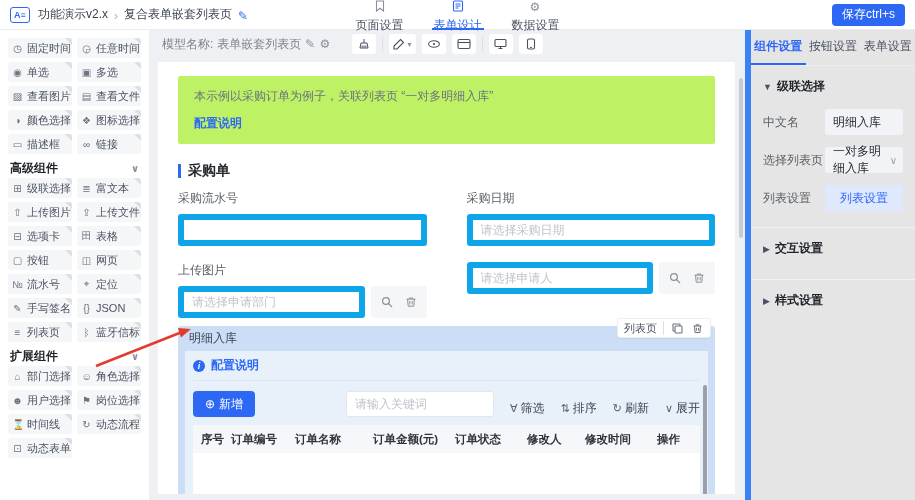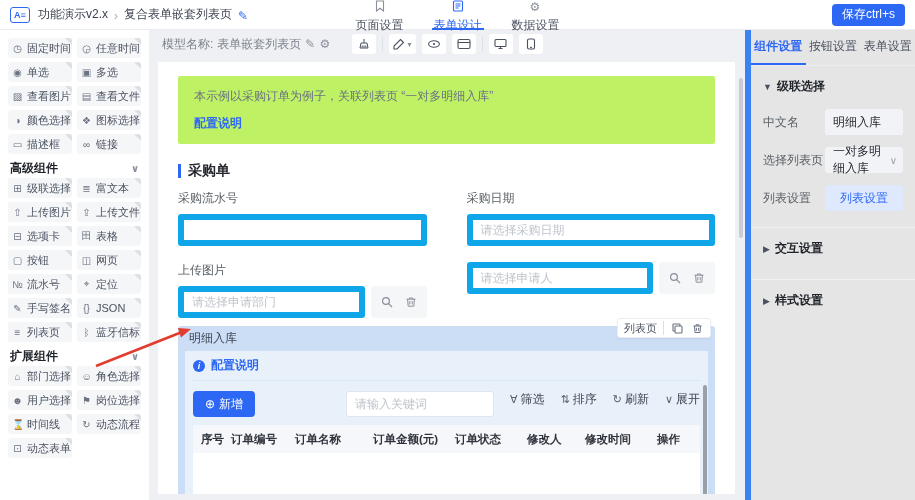--- a/index.html
+++ b/index.html
@@ -82,21 +82,21 @@
     color:#4a5160; font-size:11px; box-shadow:0 1px 2px rgba(0,0,0,.06); }
   .inner-panel { position:relative; background:#e8f0fa; height:166px; padding:0 8px; overflow:hidden; }
   .config-row { display:flex; align-items:center; gap:6px; height:30px;
     border-bottom:1px solid #dbe5f4; color:#2d68f5; font-weight:bold; }
   .info-dot { width:12px; height:12px; border-radius:50%; background:#2d68f5; color:#fff;
     font-size:9px; font-weight:bold; display:flex; align-items:center; justify-content:center;
     font-style:italic; }
   .list-toolbar { display:flex; align-items:center; margin:10px 0 8px 0; }
   .add-btn { background:#2d68f5; color:#fff; border:none; border-radius:4px; height:26px;
     padding:0 12px; font-size:12px; display:flex; align-items:center; gap:4px; cursor:pointer; }
-  .lt-right { margin-left:auto; display:flex; align-items:flex-start; gap:16px; }
+  .lt-right { margin-left:auto; display:flex; align-items:flex-end; gap:16px; }
   .kw-input { width:148px; height:26px; border:1px solid #e3e6eb; border-radius:3px;
     padding:0 8px; font-size:12px; outline:none; background:#fff; }
   .kw-input::placeholder { color:#bfc4cc; }
   .lt-action { display:flex; align-items:center; gap:3px; color:#3c4350; cursor:pointer; }
   .lt-action .aicon { color:#5a6066; font-size:11px; }
   .dtable-head { display:flex; align-items:center; background:#f5f7fa; height:28px;
     padding:0 8px; color:#2f333b; font-weight:bold; font-size:11.5px; }
   .dtable-head span { flex:none; }
   .dtable-body { position:relative; background:#fff; height:92px; overflow:hidden; }
   .inner-scroll { position:absolute; right:1px; top:34px; width:4px; height:122px;

